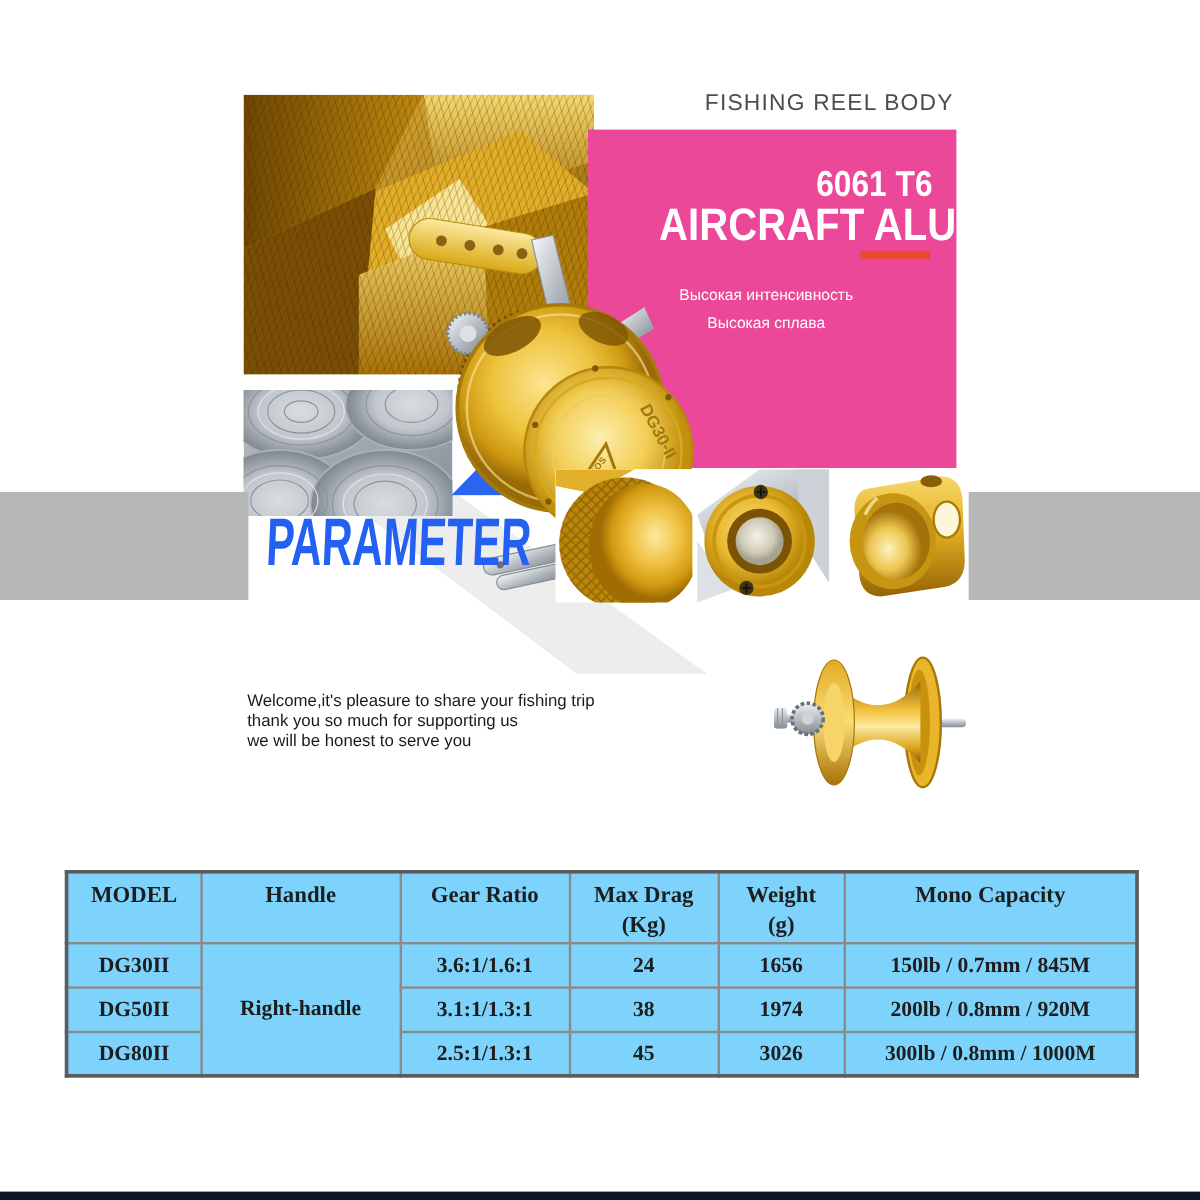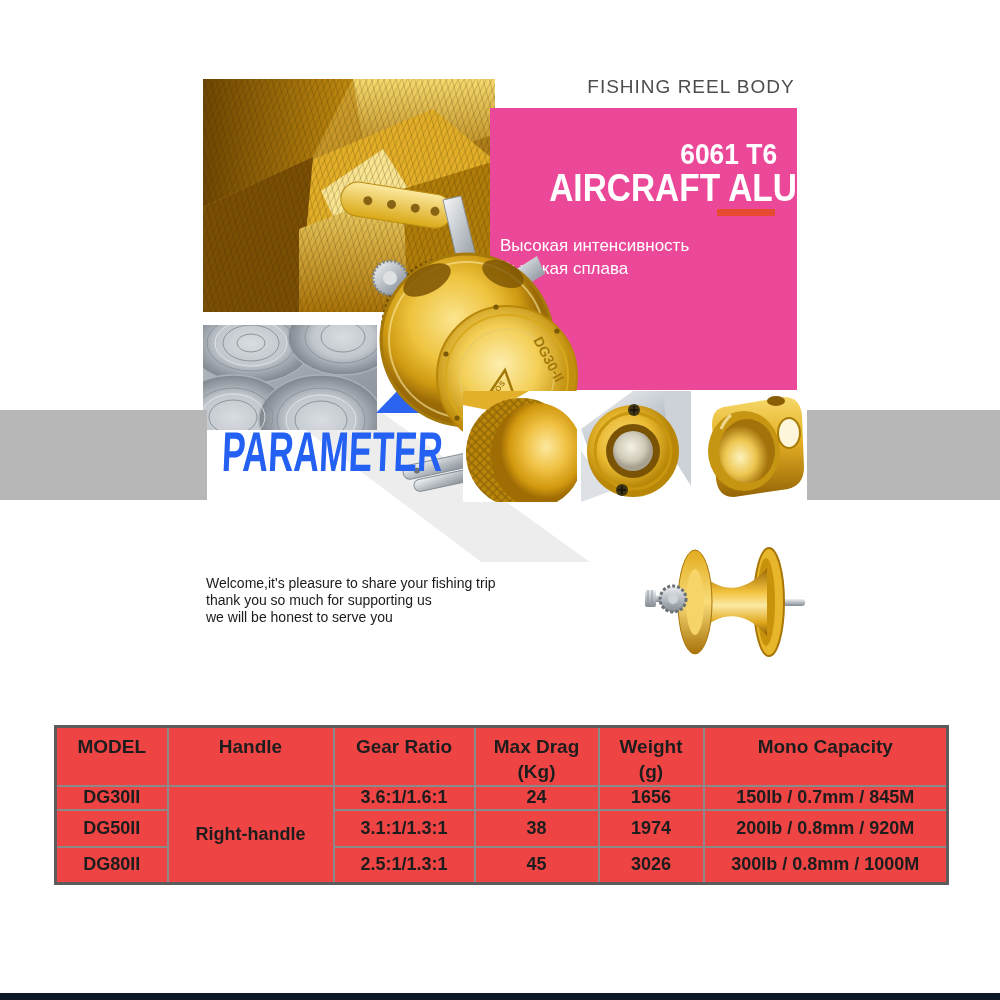--- a/index.html
+++ b/index.html
@@ -12,21 +12,21 @@
               letter-spacing:1px;color:#4d4d4d;z-index:1;}
 
   
   .blue-box{left:490px;top:108px;width:307px;height:282px;background:#ec4899;z-index:1;
             box-sizing:border-box;padding:31px 20px 0 10px;color:#fff;}
   .hero-line{text-align:right;font-weight:bold;white-space:nowrap;}
   .hero-line1{font-size:30px;line-height:30px;}
   .hero-line2{font-size:38px;line-height:30px;margin-top:4px;}
   .cond{display:inline-block;transform:scaleX(.88);transform-origin:right center;}
   .red-underline{width:58px;height:7px;background:#e64b31;margin:6px 2px 0 auto;}
-  .hero-sub{margin-top:19px;text-align:left;font-size:17px;line-height:22.5px;font-weight:normal;}
+  .hero-sub{margin-top:19px;text-align:center;font-size:13px;line-height:22.5px;font-weight:normal;}
 
   
   .gold-img{left:203px;top:79px;width:292px;height:233px;z-index:1;}
   .silver-img{left:203px;top:325px;width:174px;height:105px;z-index:1;}
   .reel-img{left:335px;top:158px;width:245px;height:362px;z-index:2;}
   .photo{top:391px;height:111px;background:#fff;z-index:2;}
   .photo-knob{left:463px;width:114px;}
   .photo-bearing{left:581px;width:110px;}
   .photo-cylinder{left:696px;width:111px;}
   .spool-img{left:645px;top:542px;width:170px;height:130px;z-index:1;}
@@ -44,27 +44,27 @@
   
   .parameter{left:222px;top:426px;z-index:3;font-size:56px;line-height:52px;font-weight:bold;
              color:#2461f2;white-space:nowrap;}
   .parameter span{display:inline-block;transform:scaleX(.63) skewX(-4deg);transform-origin:left center;}
 
   
   .welcome{left:206px;top:575px;font-size:14px;line-height:17px;color:#1a1a1a;z-index:1;}
 
   
   .spec-table{left:54px;top:725px;z-index:1;}
-  table{border-collapse:collapse;table-layout:fixed;width:892px;background:#ef4444;
-        border:3px solid #5c5c5c;}
+  table{border-collapse:collapse;table-layout:fixed;width:892px;background:#7dd3fc;
+        border:3px solid #5c5c5c;font-family:Liberation Serif, serif;}
   th,td{border:2px solid #8a8a8a;color:#1d1d1d;text-align:center;padding:0;overflow:hidden;}
   th{font-size:19px;vertical-align:top;padding-top:7px;line-height:1.3;}
   td{font-size:18px;font-weight:bold;vertical-align:middle;white-space:nowrap;}
   .hrow{height:59px;}
-  .r1{height:24px;}
+  .r1{height:37px;}
   .r2{height:37px;}
   .r3{height:37px;}
   .unit{display:block;font-weight:bold;}
 
   
   .bottom-bar{left:0;top:993px;width:1000px;height:7px;background:#0d1826;z-index:1;}
 </style>
 </head>
 <body>
 

